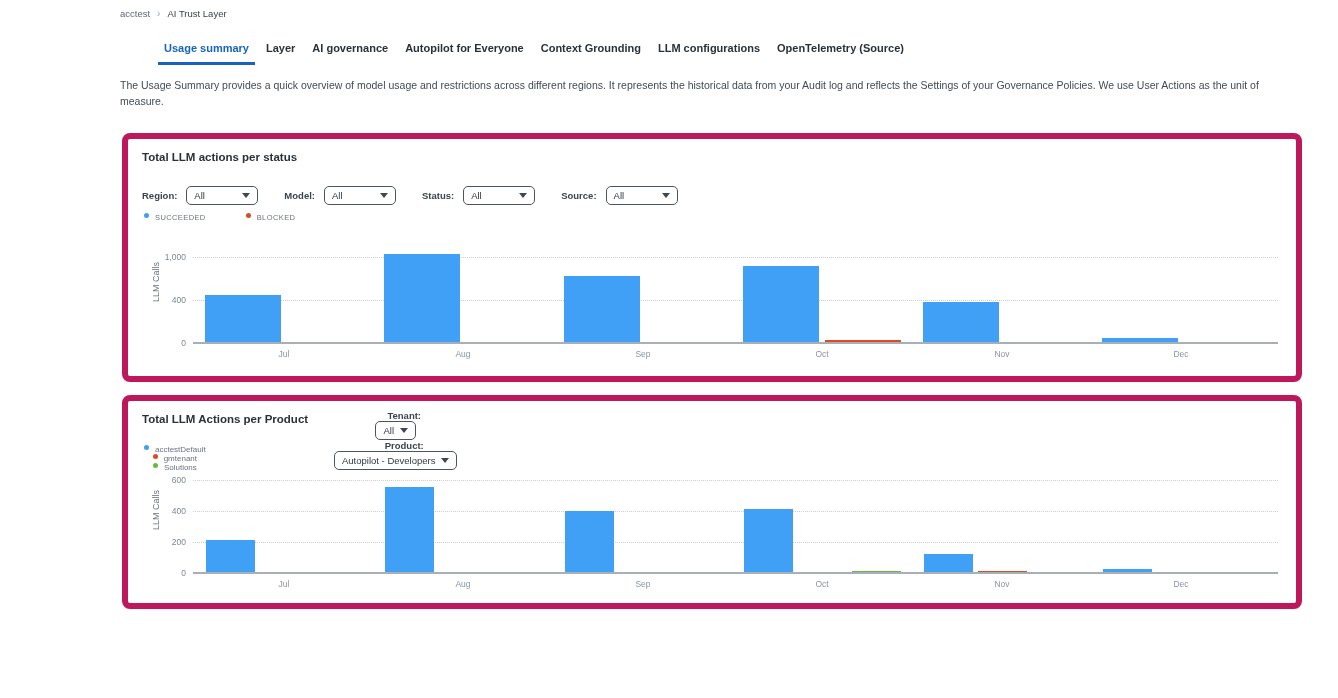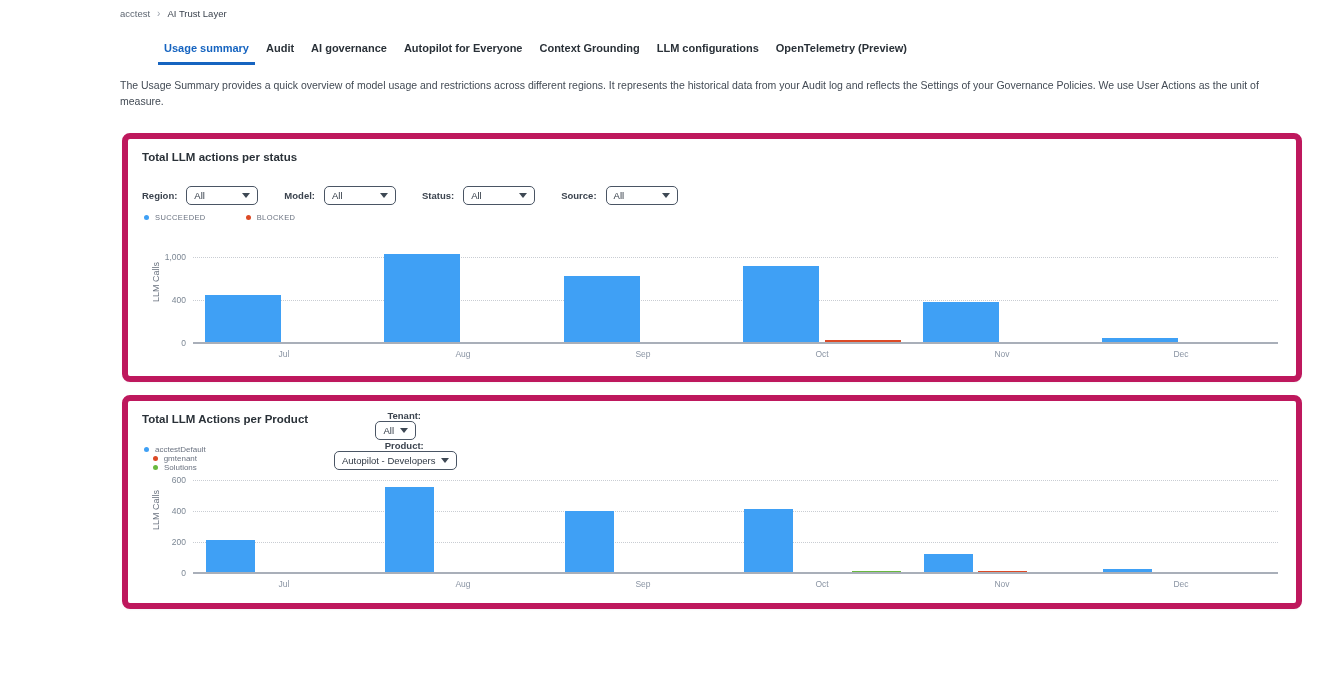--- a/index.html
+++ b/index.html
@@ -28,21 +28,21 @@
   .f-label{font-size:9.5px;font-weight:bold;color:#3B434E;margin-right:9px;white-space:nowrap;}
   .dd{display:inline-flex;align-items:center;justify-content:space-between;border:1px solid #4A5564;border-radius:5px;
       height:19px;padding:0 7px;margin-right:26px;cursor:pointer;background:#fff;box-sizing:border-box;}
   .dd-wide{width:72px;}
   .dd-val{font-size:9.5px;color:#2F3843;white-space:nowrap;margin-right:6px;}
   .caret{width:0;height:0;border-left:4px solid transparent;border-right:4px solid transparent;border-top:5px solid #3E4854;flex:0 0 auto;}
   
   .legend{position:absolute;left:16px;display:flex;align-items:center;}
   .legend1{top:74px;column-gap:40px;}
   .legend2{top:44px;column-gap:22px;flex-direction:column;}
-  .lg-item{display:flex;align-items:center;gap:6px;cursor:pointer;}
+  .lg-item{display:flex;gap:6px;cursor:pointer;}
   .lg-dot{width:5px;height:5px;border-radius:50%;flex:0 0 auto;}
   .legend1 .lg-label{font-size:7.5px;letter-spacing:.4px;color:#6A7280;text-transform:uppercase;}
   .legend2 .lg-label{font-size:8px;color:#6A7280;}
   
   .plot{position:absolute;inset:0;pointer-events:none;}
   .gridline{position:absolute;height:0;border-top:1px dotted #C9CDD3;}
   .axisline{position:absolute;height:2px;background:#A9AFB9;}
   .ytick{position:absolute;width:44px;text-align:right;font-size:8.5px;color:#7C8794;}
   .xlab{position:absolute;width:60px;text-align:center;font-size:8.5px;color:#8A94A3;}
   .ylabel{position:absolute;font-size:9px;color:#6B7380;transform:rotate(-90deg);transform-origin:center;white-space:nowrap;}
@@ -54,26 +54,26 @@
 <div class="page">
 
   <div class="breadcrumb">
     <span class="bc-parent">acctest</span>
     <span class="bc-sep">›</span>
     <span class="bc-current">AI Trust Layer</span>
   </div>
 
   <div class="tabs" id="tabs">
       <div class="tab active">Usage summary</div>
-      <div class="tab">Audit</div>
+      <div class="tab">Layer</div>
       <div class="tab">AI governance</div>
       <div class="tab">Autopilot for Everyone</div>
       <div class="tab">Context Grounding</div>
       <div class="tab">LLM configurations</div>
-      <div class="tab">OpenTelemetry (Preview)</div>
+      <div class="tab">OpenTelemetry (Source)</div>
     </div>
 
   <p class="desc">The Usage Summary provides a quick overview of model usage and restrictions across different regions. It represents the historical data from your Audit log and reflects the Settings of your Governance Policies. We use User Actions as the unit of measure.</p>
 
   <section class="card card1">
     <h2 class="card-title">Total LLM actions per status</h2>
     <div class="filters filters1" id="filters0">
         <span class="f-label">Region:</span>
         <span class="dd dd-wide">
           <span class="dd-val">All</span>

